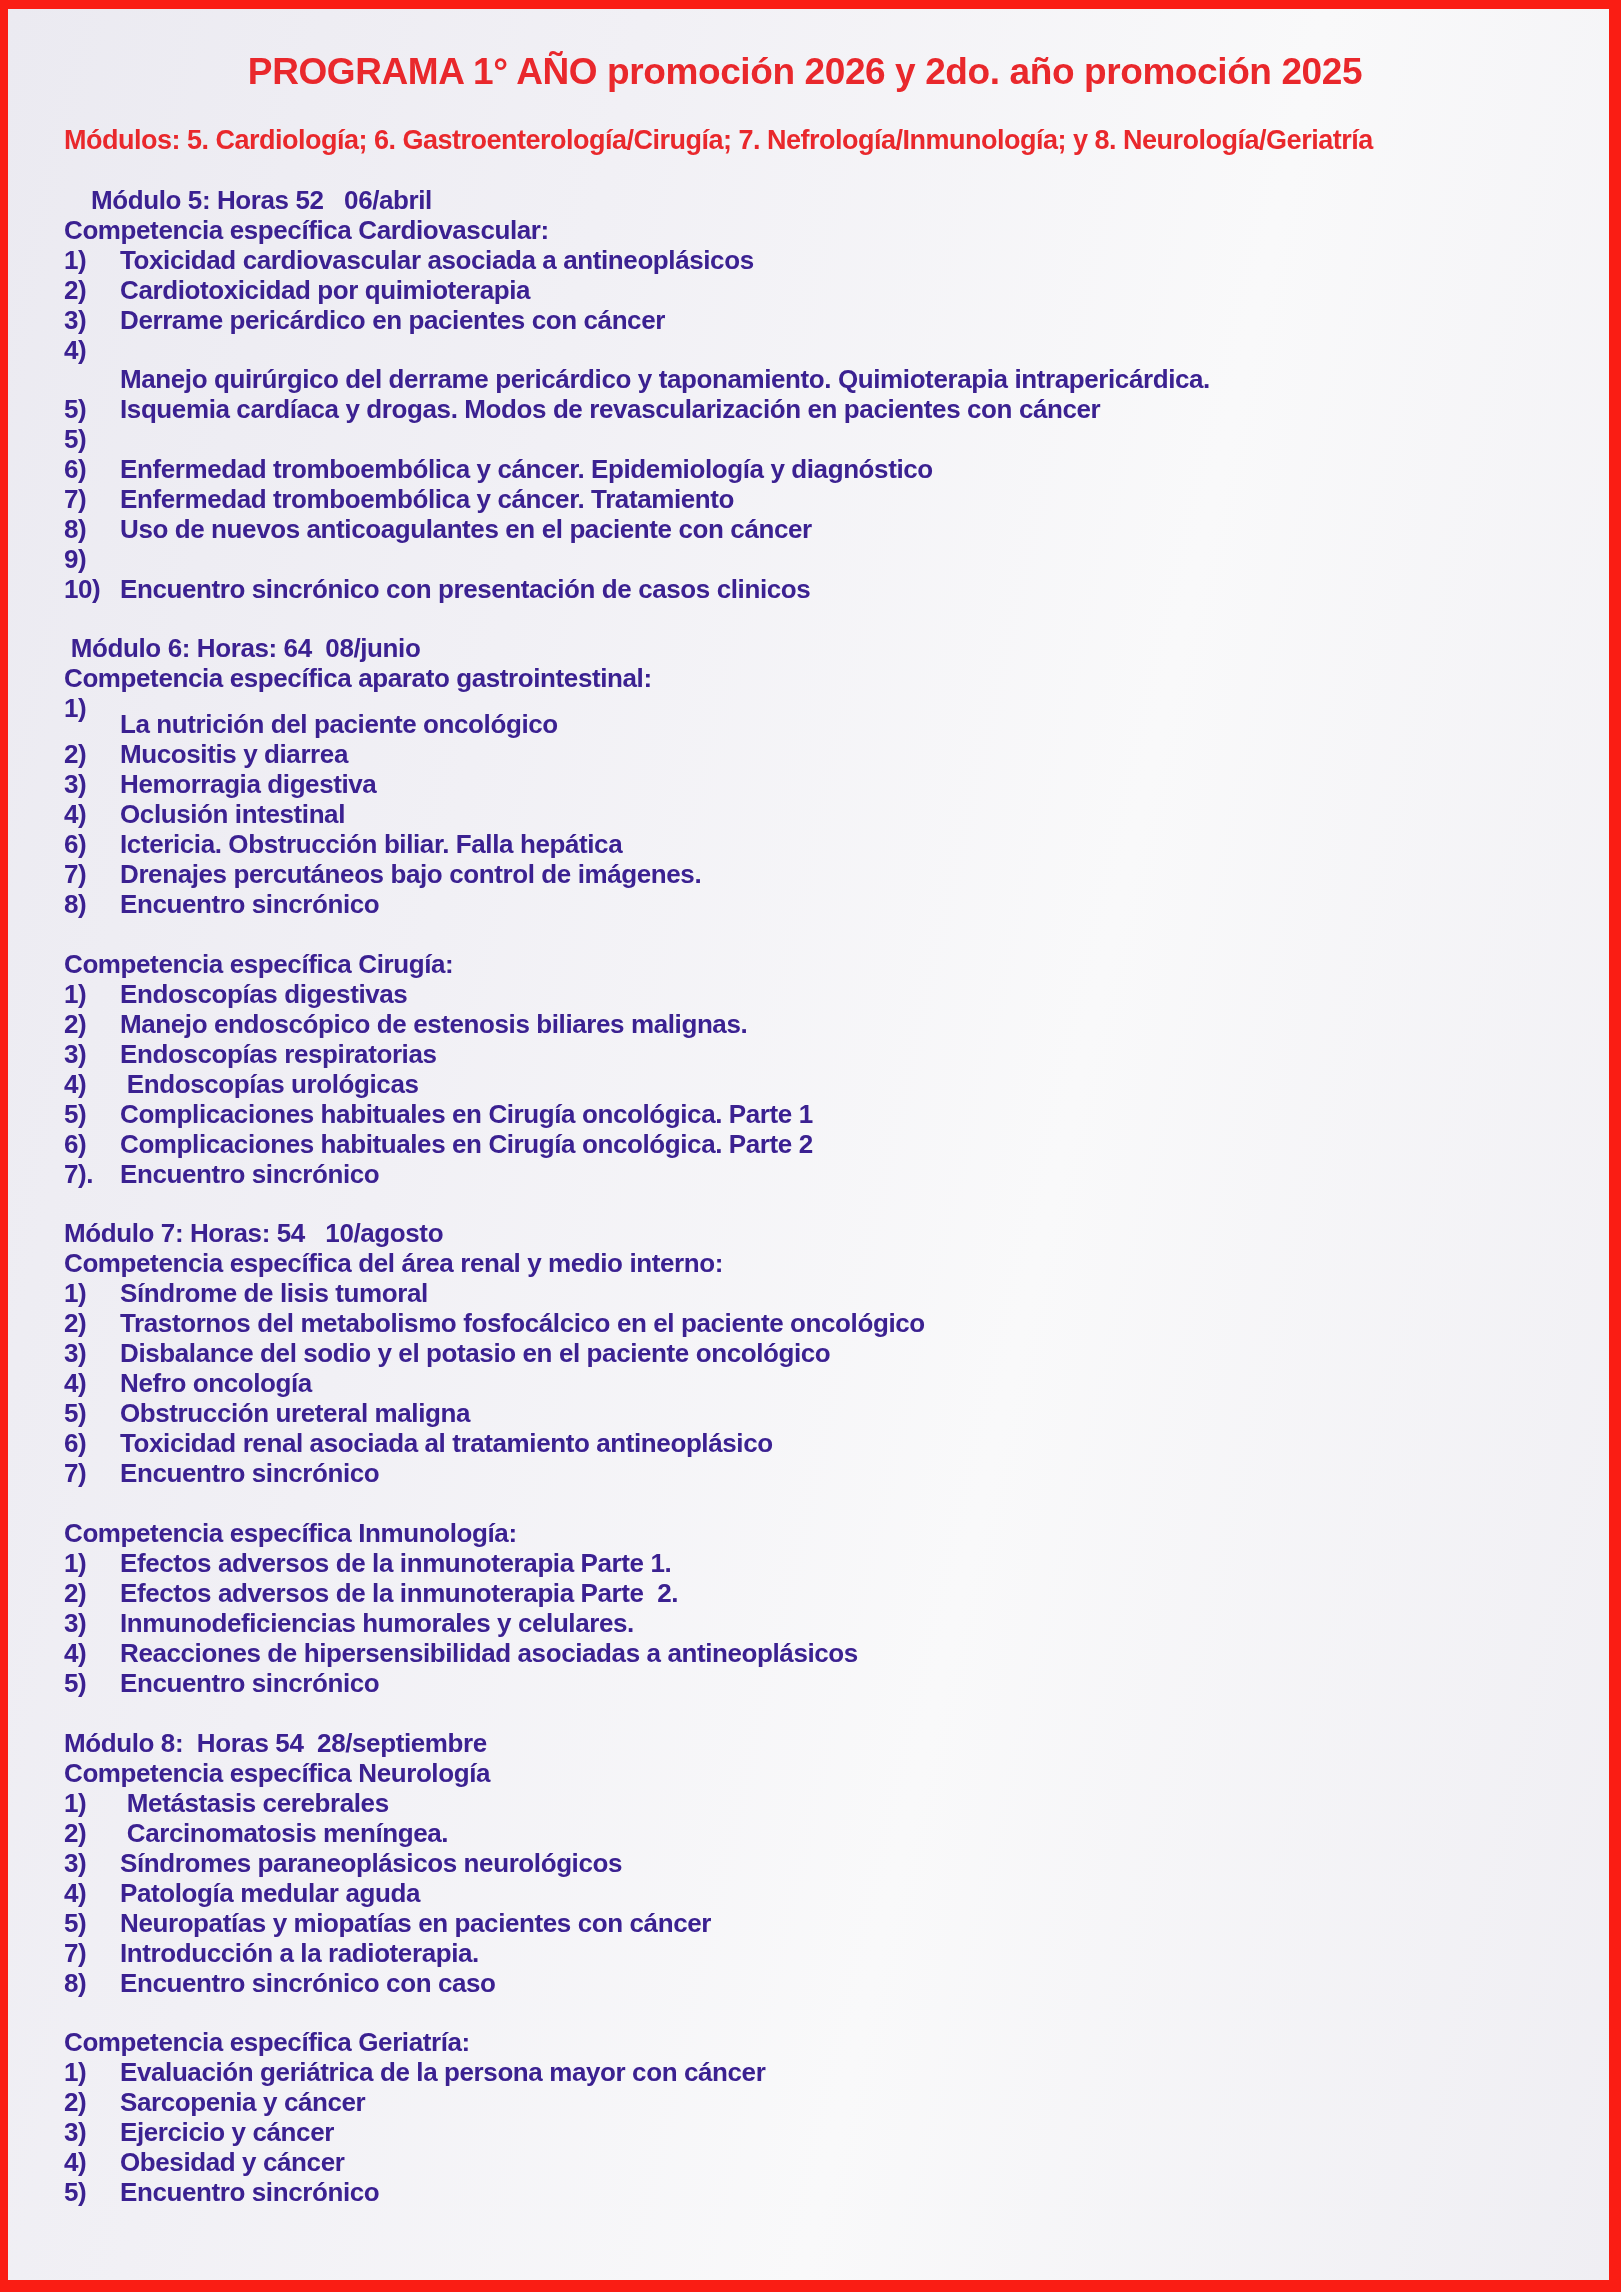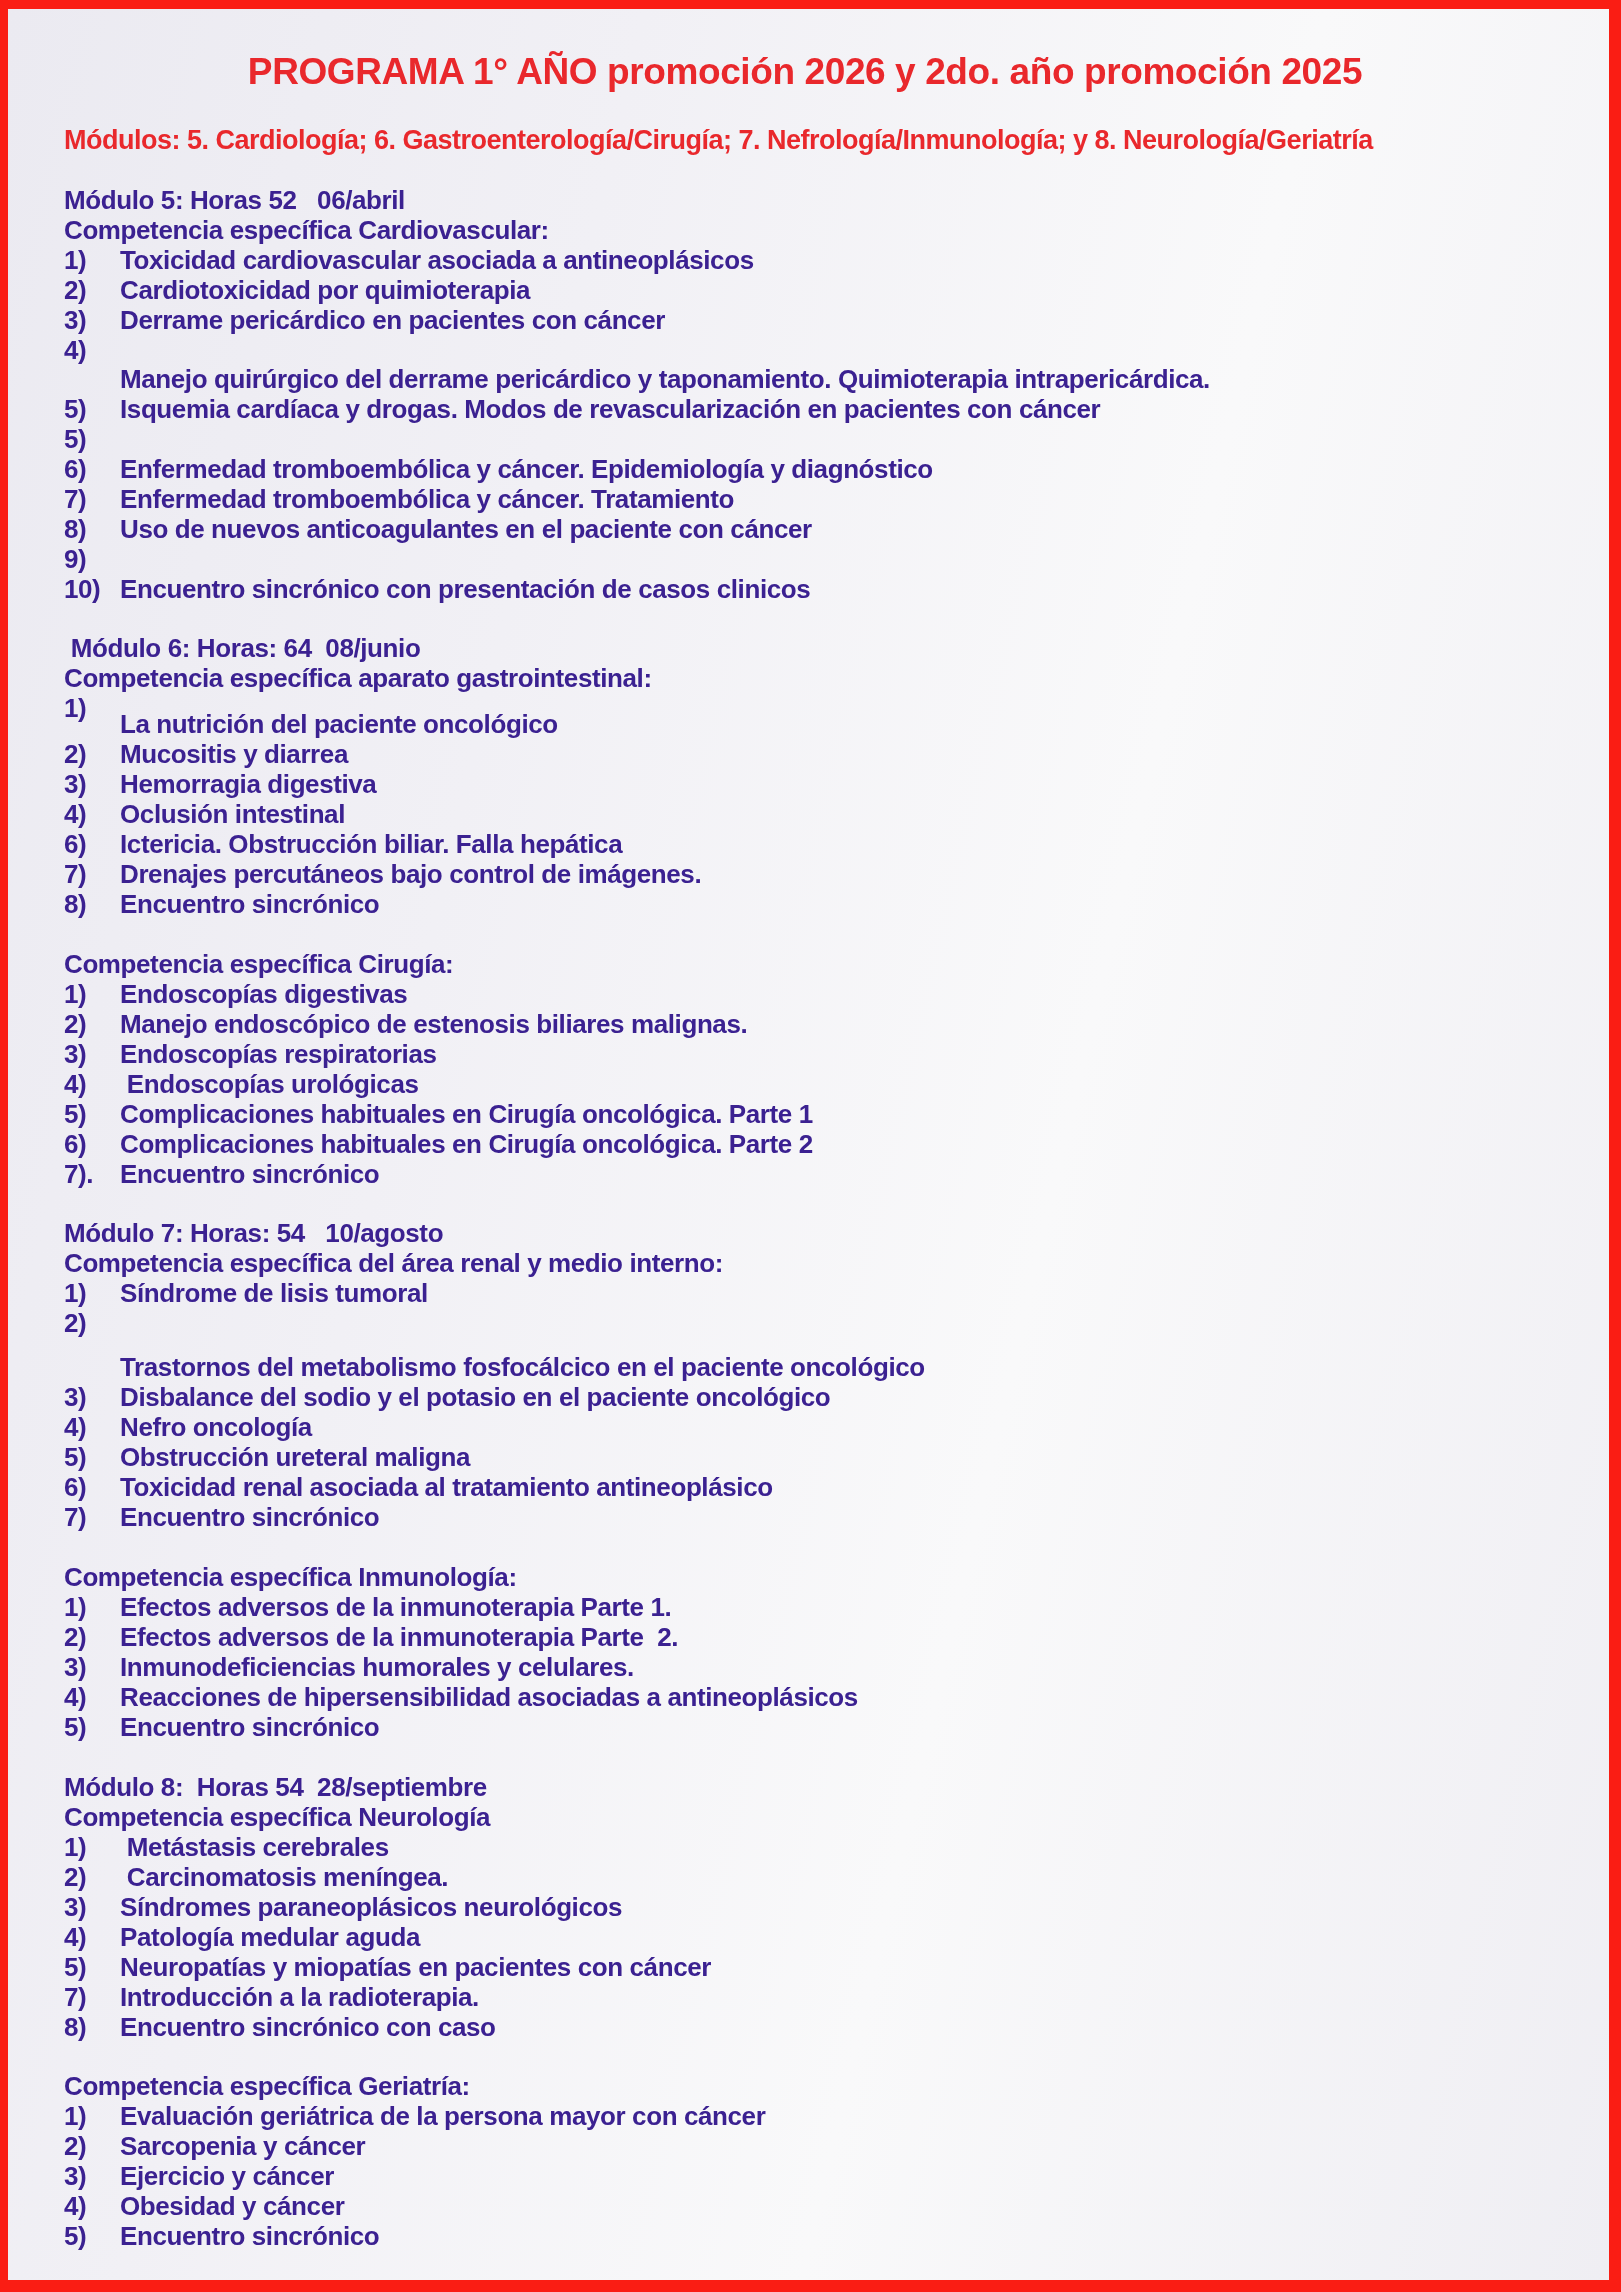--- a/index.html
+++ b/index.html
@@ -55,21 +55,21 @@
 </style>
 </head>
 <body>
 
 <div class="page" style="border-color: rgb(250, 29, 20);">
   <div class="content">
     <div class="doc-title" style="color: rgb(233, 40, 44);">PROGRAMA 1° AÑO promoción 2026 y 2do. año promoción 2025</div>
     <div class="doc-subtitle" style="color: rgb(233, 40, 44);">Módulos: 5. Cardiología; 6. Gastroenterología/Cirugía; 7. Nefrología/Inmunología; y 8. Neurología/Geriatría</div>
     <div class="sections">
         <div class="section">
-          <div class="line" style="color: rgb(59, 33, 145);">Módulo 5: Horas 52   06/abril</div>
+          <div class="line" style="color: rgb(59, 33, 145); margin-left: 27px;">Módulo 5: Horas 52   06/abril</div>
           <div class="line" style="color: rgb(59, 33, 145);">Competencia específica Cardiovascular:</div>
           <div class="line item"><span class="num" style="color: rgb(59, 33, 145);">1)</span><span class="txt" style="color: rgb(59, 33, 145);">Toxicidad cardiovascular asociada a antineoplásicos</span></div>
           <div class="line item"><span class="num" style="color: rgb(59, 33, 145);">2)</span><span class="txt" style="color: rgb(59, 33, 145);">Cardiotoxicidad por quimioterapia</span></div>
           <div class="line item"><span class="num" style="color: rgb(59, 33, 145);">3)</span><span class="txt" style="color: rgb(59, 33, 145);">Derrame pericárdico en pacientes con cáncer</span></div>
           <div class="line item"><span class="num" style="color: rgb(59, 33, 145);">4)</span><span class="txt" style="color: rgb(59, 33, 145); margin-top: 29px;">Manejo quirúrgico del derrame pericárdico y taponamiento. Quimioterapia intrapericárdica.</span></div>
           <div class="line item"><span class="num" style="color: rgb(59, 33, 145);">5)</span><span class="txt" style="color: rgb(59, 33, 145);">Isquemia cardíaca y drogas. Modos de revascularización en pacientes con cáncer</span></div>
           <div class="line item"><span class="num" style="color: rgb(59, 33, 145);">5)</span></div>
           <div class="line item"><span class="num" style="color: rgb(59, 33, 145);">6)</span><span class="txt" style="color: rgb(59, 33, 145);">Enfermedad tromboembólica y cáncer. Epidemiología y diagnóstico</span></div>
           <div class="line item"><span class="num" style="color: rgb(59, 33, 145);">7)</span><span class="txt" style="color: rgb(59, 33, 145);">Enfermedad tromboembólica y cáncer. Tratamiento</span></div>
           <div class="line item"><span class="num" style="color: rgb(59, 33, 145);">8)</span><span class="txt" style="color: rgb(59, 33, 145);">Uso de nuevos anticoagulantes en el paciente con cáncer</span></div>
@@ -94,21 +94,21 @@
           <div class="line item"><span class="num" style="color: rgb(59, 33, 145);">3)</span><span class="txt" style="color: rgb(59, 33, 145);">Endoscopías respiratorias</span></div>
           <div class="line item"><span class="num" style="color: rgb(59, 33, 145);">4)</span><span class="txt" style="color: rgb(59, 33, 145);"> Endoscopías urológicas</span></div>
           <div class="line item"><span class="num" style="color: rgb(59, 33, 145);">5)</span><span class="txt" style="color: rgb(59, 33, 145);">Complicaciones habituales en Cirugía oncológica. Parte 1</span></div>
           <div class="line item"><span class="num" style="color: rgb(59, 33, 145);">6)</span><span class="txt" style="color: rgb(59, 33, 145);">Complicaciones habituales en Cirugía oncológica. Parte 2</span></div>
           <div class="line item"><span class="num" style="color: rgb(59, 33, 145);">7).</span><span class="txt" style="color: rgb(59, 33, 145);">Encuentro sincrónico</span></div>
         </div>
         <div class="section">
           <div class="line" style="color: rgb(59, 33, 145);">Módulo 7: Horas: 54   10/agosto</div>
           <div class="line" style="color: rgb(59, 33, 145);">Competencia específica del área renal y medio interno:</div>
           <div class="line item"><span class="num" style="color: rgb(59, 33, 145);">1)</span><span class="txt" style="color: rgb(59, 33, 145);">Síndrome de lisis tumoral</span></div>
-          <div class="line item"><span class="num" style="color: rgb(59, 33, 145);">2)</span><span class="txt" style="color: rgb(59, 33, 145); margin-top: 44px;">Trastornos del metabolismo fosfocálcico en el paciente oncológico</span></div>
+          <div class="line item"><span class="num" style="color: rgb(59, 33, 145);">2)</span><span class="txt" style="color: rgb(59, 33, 145);">Trastornos del metabolismo fosfocálcico en el paciente oncológico</span></div>
           <div class="line item"><span class="num" style="color: rgb(59, 33, 145);">3)</span><span class="txt" style="color: rgb(59, 33, 145);">Disbalance del sodio y el potasio en el paciente oncológico</span></div>
           <div class="line item"><span class="num" style="color: rgb(59, 33, 145);">4)</span><span class="txt" style="color: rgb(59, 33, 145);">Nefro oncología</span></div>
           <div class="line item"><span class="num" style="color: rgb(59, 33, 145);">5)</span><span class="txt" style="color: rgb(59, 33, 145);">Obstrucción ureteral maligna</span></div>
           <div class="line item"><span class="num" style="color: rgb(59, 33, 145);">6)</span><span class="txt" style="color: rgb(59, 33, 145);">Toxicidad renal asociada al tratamiento antineoplásico</span></div>
           <div class="line item"><span class="num" style="color: rgb(59, 33, 145);">7)</span><span class="txt" style="color: rgb(59, 33, 145);">Encuentro sincrónico</span></div>
         </div>
         <div class="section">
           <div class="line" style="color: rgb(59, 33, 145);">Competencia específica Inmunología:</div>
           <div class="line item"><span class="num" style="color: rgb(59, 33, 145);">1)</span><span class="txt" style="color: rgb(59, 33, 145);">Efectos adversos de la inmunoterapia Parte 1.</span></div>
           <div class="line item"><span class="num" style="color: rgb(59, 33, 145);">2)</span><span class="txt" style="color: rgb(59, 33, 145);">Efectos adversos de la inmunoterapia Parte  2.</span></div>

